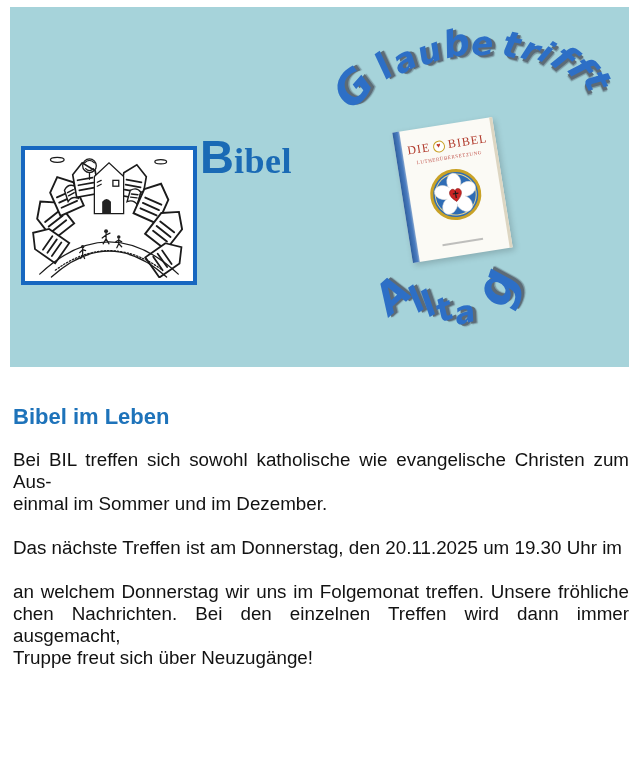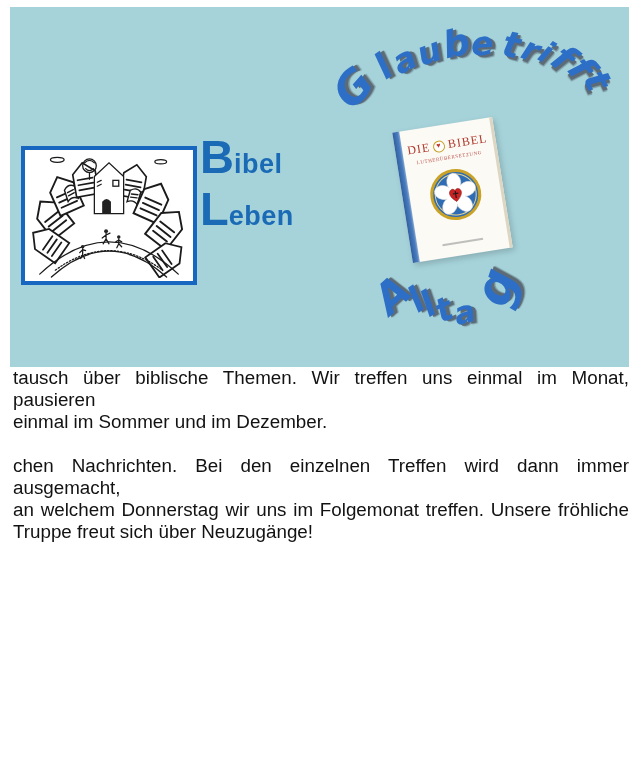--- a/index.html
+++ b/index.html
@@ -24,21 +24,21 @@
     background:#ffffff;
     border:4px solid #1767c0;
     padding:3px;
   }
   .illus-box svg { display:block; width:100%; height:100%; }
 
   
   .logo { position:absolute; left:190px; top:124px; }
   .logo-line { line-height:52px; height:52px; white-space:nowrap; font-weight:bold; }
   .logo-line .big   { font-size:47px; }
-  .logo-line .small { font-size:27px; letter-spacing:.5px; }
+  .logo-line .small { font-size:36px; letter-spacing:.5px;font-family:Liberation Serif, serif; }
 
   
   .arc { position:absolute; }
   .arc-top    { left:315px; top:15px;  width:275px; height:115px; }
   .arc-bottom { left:362px; top:253px; width:185px; height:85px; }
   .arc-letter {
     position:absolute;
     font-family:"DejaVu Sans", sans-serif;
     font-weight:700; font-style:italic;
     text-shadow:3px 2px 0 #5d6b76, 4px 3px 1px rgba(70,80,90,.45);
@@ -171,21 +171,20 @@
         <circle cx="93" cy="86" r="1.8"></circle>
           <path class="sk" d="M93 88 v5 M93 89 l-3 2 M93 89 l3 2 M93 93 l-2 4 M93 93 l3 3"></path>
         <circle cx="56" cy="96" r="1.8"></circle>
           <path class="sk" d="M56 98 v6 M56 99 l-3 3 M56 99 l3 1 M56 104 l-2 4 M56 104 l2 4"></path>
       </g>
     </svg>
   </div>
 
   <div class="logo" style="color: rgb(26, 106, 181);">
       <div class="logo-line"><span class="big">B</span><span class="small">ibel</span></div>
-      <div class="logo-line"><span class="big">L</span><span class="small">eben</span></div>
     </div>
 
   <div class="book">
     <div class="book-spine"></div>
     <div class="book-inner">
       <div class="book-title" style="color: rgb(177, 58, 44);">
         <span>DIE</span>
         <span class="mini-emblem">♥</span>
         <span>BIBEL</span>
       </div>
@@ -214,26 +213,28 @@
       <span class="arc-letter" style="left: 4px; top: 10px; font-size: 42px; transform: rotate(-42deg); color: rgb(45, 111, 198);">A</span>
       <span class="arc-letter" style="left: 38px; top: 20px; font-size: 35px; transform: rotate(-34deg); color: rgb(45, 111, 198);">l</span>
       <span class="arc-letter" style="left: 50px; top: 24px; font-size: 35px; transform: rotate(-30deg); color: rgb(45, 111, 198);">l</span>
       <span class="arc-letter" style="left: 64px; top: 30px; font-size: 33px; transform: rotate(-24deg); color: rgb(45, 111, 198);">t</span>
       <span class="arc-letter" style="left: 82px; top: 34px; font-size: 31px; transform: rotate(-14deg); color: rgb(45, 111, 198);">a</span>
       <span class="arc-letter" style="left: 106px; top: -2px; font-size: 50px; transform: rotate(-72deg); color: rgb(45, 111, 198);">g</span>
     </div>
 </div>
 
 <div class="article">
+  <div class="article-heading" style="color: rgb(30, 115, 186);">Bibel im Leben</div>
   <div>
       <div class="para">
-        <div class="line">tausch über biblische Themen. Wir treffen uns einmal im Monat, pausieren</div>
+        <div class="line">Bei BIL treffen sich sowohl katholische wie evangelische Christen zum Aus-</div>
         <div class="line">einmal im Sommer und im Dezember.</div>
       </div>
       <div class="para">
+        <div class="line">Das nächste Treffen ist am Donnerstag, den 20.11.2025 um 19.30 Uhr im</div>
       </div>
       <div class="para">
+        <div class="line">an welchem Donnerstag wir uns im Folgemonat treffen. Unsere fröhliche</div>
         <div class="line">chen Nachrichten. Bei den einzelnen Treffen wird dann immer ausgemacht,</div>
-        <div class="line">an welchem Donnerstag wir uns im Folgemonat treffen. Unsere fröhliche</div>
         <div class="line">Truppe freut sich über Neuzugänge!</div>
       </div>
     </div>
 </div>
 
 </body></html>

